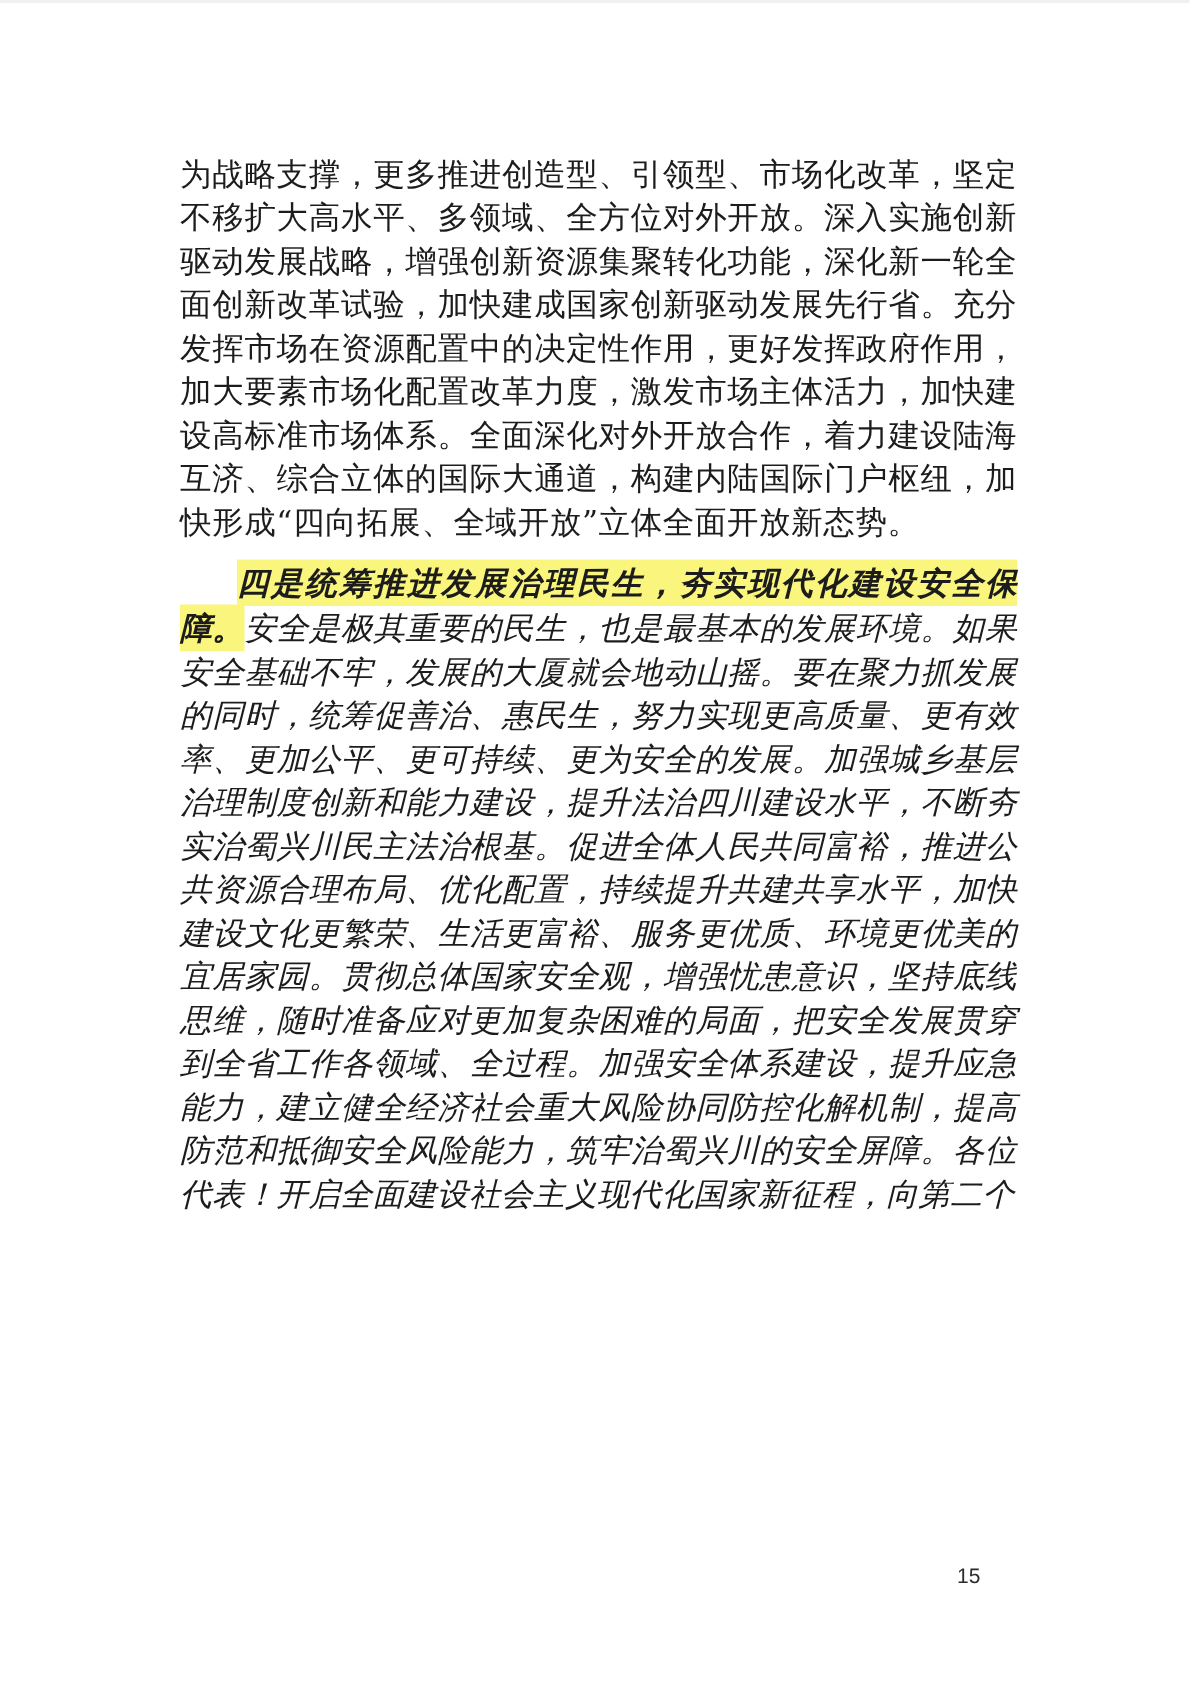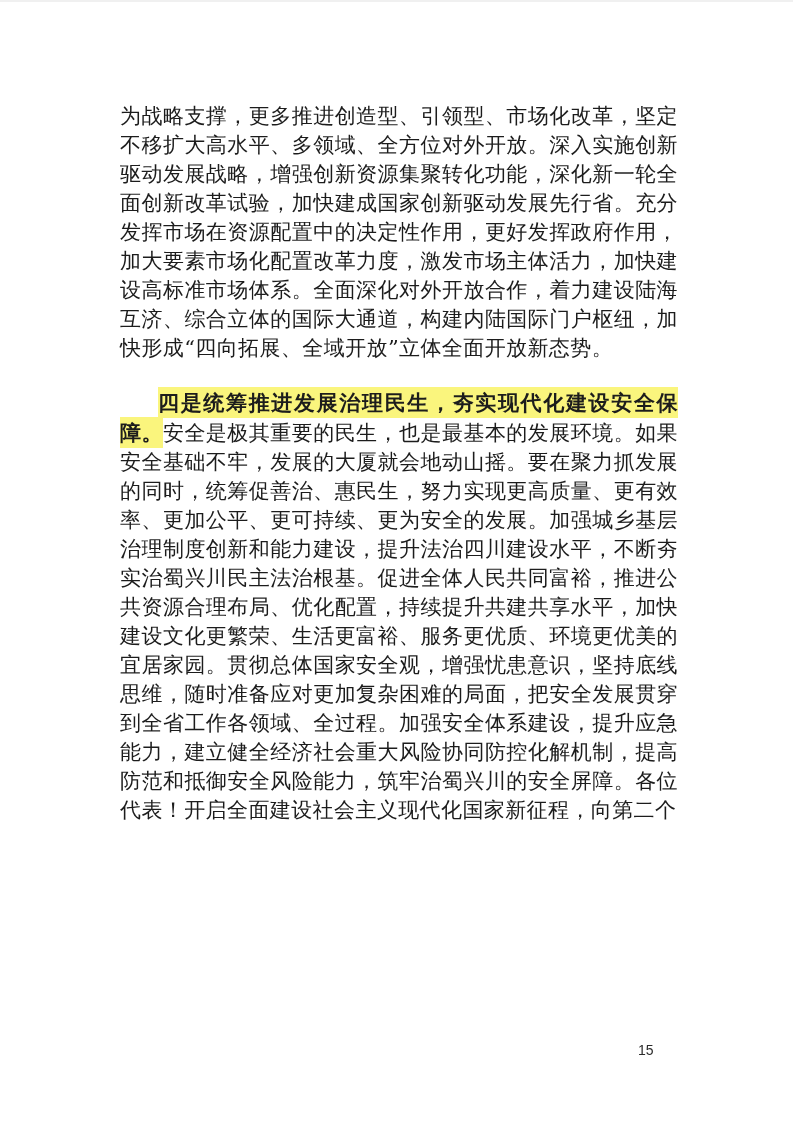--- a/index.html
+++ b/index.html
@@ -28,22 +28,23 @@
     text-align: justify;
     text-justify: inter-ideograph;
     overflow-wrap: break-word;
     word-break: break-all;
   }
   .para {
     margin: 0;
     padding: 0;
   }
   .para.indented {
-    margin-top: 25px;
+    margin-top: 11px;
     text-indent: 38px;
+    font-style: italic;
   }
   .hl {
     background: var(--hl-color, #faf57d);
     font-weight: 700;
     padding: 3px 0;
   }
   .page-number {
     position: absolute;
     left: 638px;
     top: 1040px;

